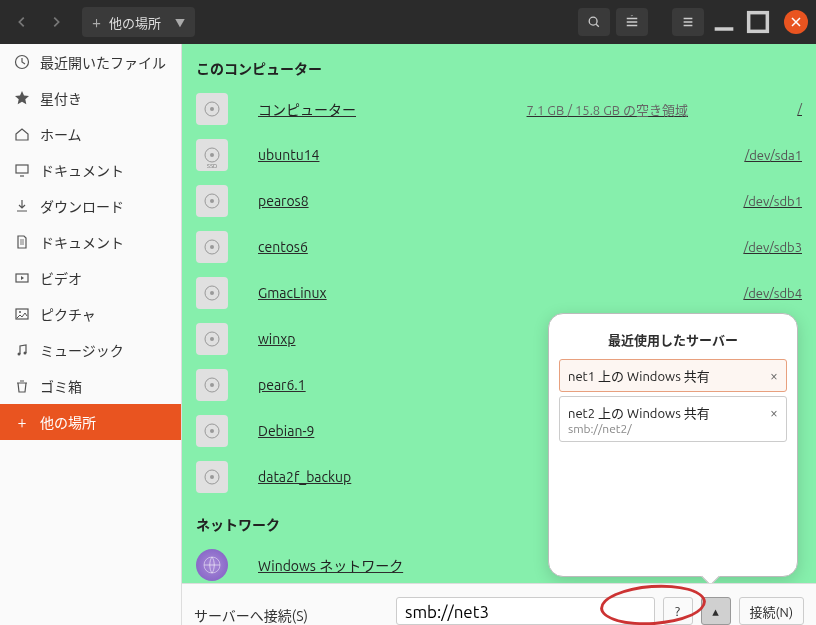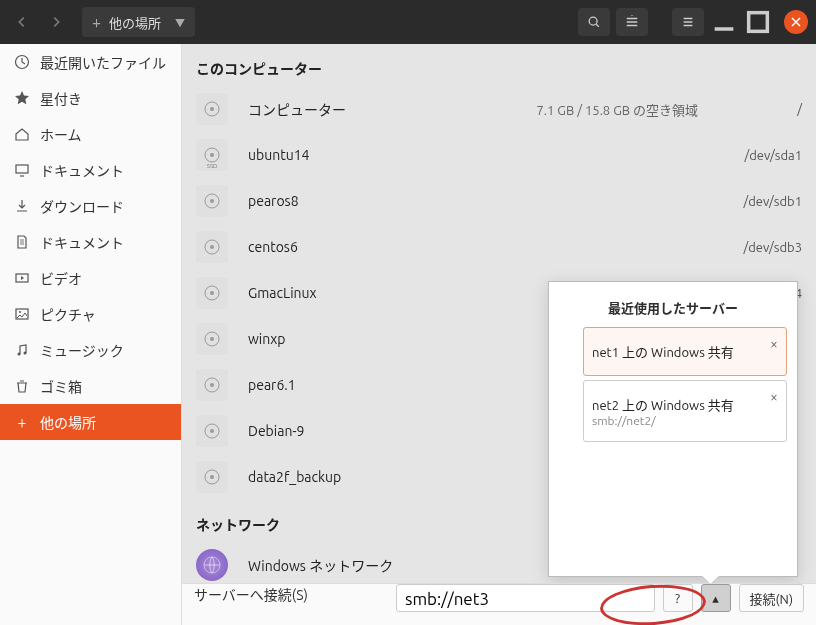--- a/index.html
+++ b/index.html
@@ -19,42 +19,42 @@
     
     .body-area { display: flex; height: calc(100% - 44px); }
     
     .sidebar { width: 182px; background: #fafafa; border-right: 1px solid #ddd; overflow-y: auto; }
     .side-item { display: flex; align-items: center; gap: 10px; padding: 8px 14px; cursor: pointer; color: #333; font-size: 14px; }
     .side-item .icon { width: 16px; height: 16px; display: flex; align-items: center; justify-content: center; color: #555; }
     .side-item.active { background: #e95420; color: #fff; }
     .side-item.active .icon { color: #fff; }
     .side-item .plus-ico { font-size: 16px; font-weight: 300; }
     
-    .main { flex: 1; display: flex; flex-direction: column; background: #e5e5e5; overflow: hidden; position: relative; }
+    .main { flex: 1; display: flex; flex-direction: column; background: #86efac; overflow: hidden; position: relative; }
     .scroll { flex: 1; overflow-y: auto; padding: 0; }
     .section-h { font-weight: bold; font-size: 14px; padding: 14px 14px 8px; color: #222; }
-    .row { display: flex; align-items: center; padding: 6px 14px; gap: 20px; cursor: pointer; height: 46px; }
+    .row { display: flex; align-items: center; padding: 6px 14px; gap: 30px; cursor: pointer; height: 46px; text-decoration: underline; }
     .row .drive-ico { width: 32px; height: 32px; background: #e0e0e0; border-radius: 4px; display: flex; align-items: center; justify-content: center; color: #888; position: relative; }
     .drive-ico.ssd::after { content: "SSD"; position: absolute; bottom: 2px; font-size: 6px; color: #777; }
     .row .name { flex: 1; font-size: 14px; color: #222; }
     .row .sub1 { color: #666; font-size: 13px; }
     .row .sub2 { color: #555; font-size: 13px; margin-left: 14px; min-width: 70px; text-align: right; }
     .net-ico { width: 32px; height: 32px; border-radius: 50%; background: radial-gradient(circle, #a98bd8, #7d5bc2); display: flex; align-items: center; justify-content: center; }
     
-    .footer { border-top: 1px solid #ddd; height: 42px; display: flex; align-items: flex-start; padding: 0 12px; gap: 8px; background: #fafafa; position: relative; }
+    .footer { border-top: 1px solid #ddd; height: 42px; display: flex; align-items: flex-end; padding: 0 12px; gap: 8px; background: #fafafa; position: relative; }
     .footer .lbl { color: #333; font-size: 14px; }
     .footer .inp { flex: 1; height: 28px; border: 1px solid #ccc; border-radius: 3px; padding: 0 8px; background: #fff; font-size: 17px; outline: none; margin-left: 80px; }
     .f-btn { height: 28px; border: 1px solid #ccc; border-radius: 3px; background: #fafafa; padding: 0 10px; display: flex; align-items: center; justify-content: center; cursor: pointer; font-size: 13px; }
     .f-btn.icon-only { width: 30px; padding: 0; }
     .f-btn.active { background: #d0d0d0; border-color: #999; }
     
-    .popup { position: absolute; right: 18px; bottom: 48px; width: 250px; background: #fff; border: 1px solid #bbb; border-radius: 0; box-shadow: 0 4px 16px rgba(0,0,0,.15); padding: 10px; }
+    .popup { position: absolute; right: 18px; bottom: 48px; width: 250px; background: #fff; border: 1px solid #bbb; border-radius: 15px; box-shadow: 0 4px 16px rgba(0,0,0,.15); padding: 10px; }
     .popup::after { content: ""; position: absolute; bottom: -7px; right: 80px; width: 12px; height: 12px; background: #fff; border-right: 1px solid #bbb; border-bottom: 1px solid #bbb; transform: rotate(45deg); }
     .popup-h { text-align: center; font-weight: bold; font-size: 13px; padding: 6px 0 10px; }
-    .srv-item { border: 1px solid #ccc; border-radius: 3px; padding: 14px 8px; margin-bottom: 4px; position: relative; cursor: pointer; margin-left: 24px; }
+    .srv-item { border: 1px solid #ccc; border-radius: 3px; padding: 6px 8px; margin-bottom: 4px; position: relative; cursor: pointer; }
     .srv-item.sel { border-color: #e8a07e; background: #fdf6f2; }
     .srv-item .t { font-size: 13px; color: #222; }
     .srv-item .u { font-size: 12px; color: #888; }
     .srv-item .x { position: absolute; right: 8px; top: 8px; color: #666; font-size: 14px; cursor: pointer; }
     .pad { height: 120px; }
     
     .red-circle { position: absolute; left: 418px; bottom: 0px; width: 106px; height: 40px; border: 3px solid #cc3333; border-radius: 50%; pointer-events: none; transform: rotate(-4deg); z-index: 5; }
   </style>
 </head>
 <body>

